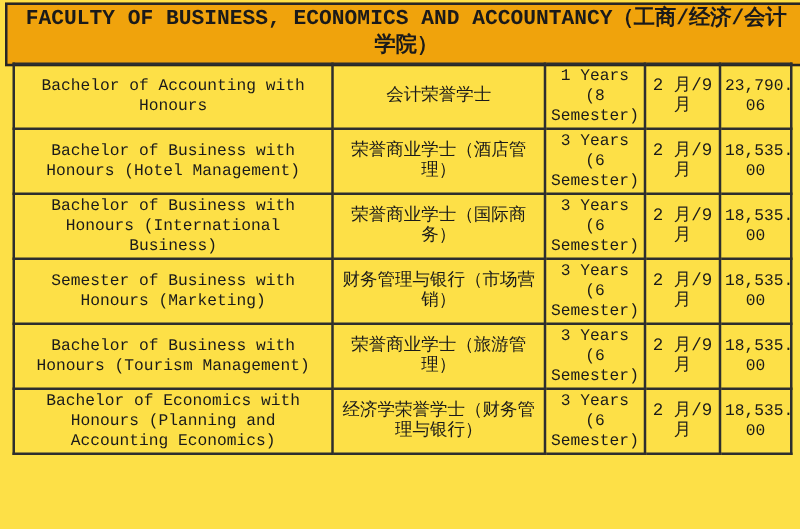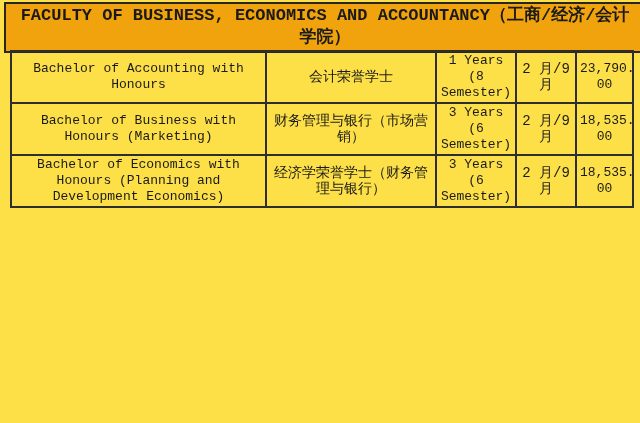--- a/index.html
+++ b/index.html
@@ -70,31 +70,52 @@
         <col class="c-dur">
         <col class="c-int">
         <col class="c-fee">
     </colgroup>
     <tbody>
       <tr>
         <td>Bachelor of Accounting with Honours</td>
         <td class="zh">会计荣誉学士</td>
         <td>1 Years (8 Semester)</td>
         <td class="zh">2 月/9 月</td>
-        <td>23,790. 00</td>
+        <td>23,790. 06</td>
       </tr>
       <tr>
-        <td>Bachelor of Business with Honours (Marketing)</td>
+        <td>Bachelor of Business with Honours (Hotel Management)</td>
+        <td class="zh">荣誉商业学士（酒店管理）</td>
+        <td>3 Years (6 Semester)</td>
+        <td class="zh">2 月/9 月</td>
+        <td>18,535. 00</td>
+      </tr>
+      <tr>
+        <td>Bachelor of Business with Honours (International Business)</td>
+        <td class="zh">荣誉商业学士（国际商务）</td>
+        <td>3 Years (6 Semester)</td>
+        <td class="zh">2 月/9 月</td>
+        <td>18,535. 00</td>
+      </tr>
+      <tr>
+        <td>Semester of Business with Honours (Marketing)</td>
         <td class="zh">财务管理与银行（市场营销）</td>
         <td>3 Years (6 Semester)</td>
         <td class="zh">2 月/9 月</td>
         <td>18,535. 00</td>
       </tr>
       <tr>
-        <td>Bachelor of Economics with Honours (Planning and Development Economics)</td>
+        <td>Bachelor of Business with Honours (Tourism Management)</td>
+        <td class="zh">荣誉商业学士（旅游管理）</td>
+        <td>3 Years (6 Semester)</td>
+        <td class="zh">2 月/9 月</td>
+        <td>18,535. 00</td>
+      </tr>
+      <tr>
+        <td>Bachelor of Economics with Honours (Planning and Accounting Economics)</td>
         <td class="zh">经济学荣誉学士（财务管理与银行）</td>
         <td>3 Years (6 Semester)</td>
         <td class="zh">2 月/9 月</td>
         <td>18,535. 00</td>
       </tr>
     </tbody>
   </table>
 
 </div>
 

